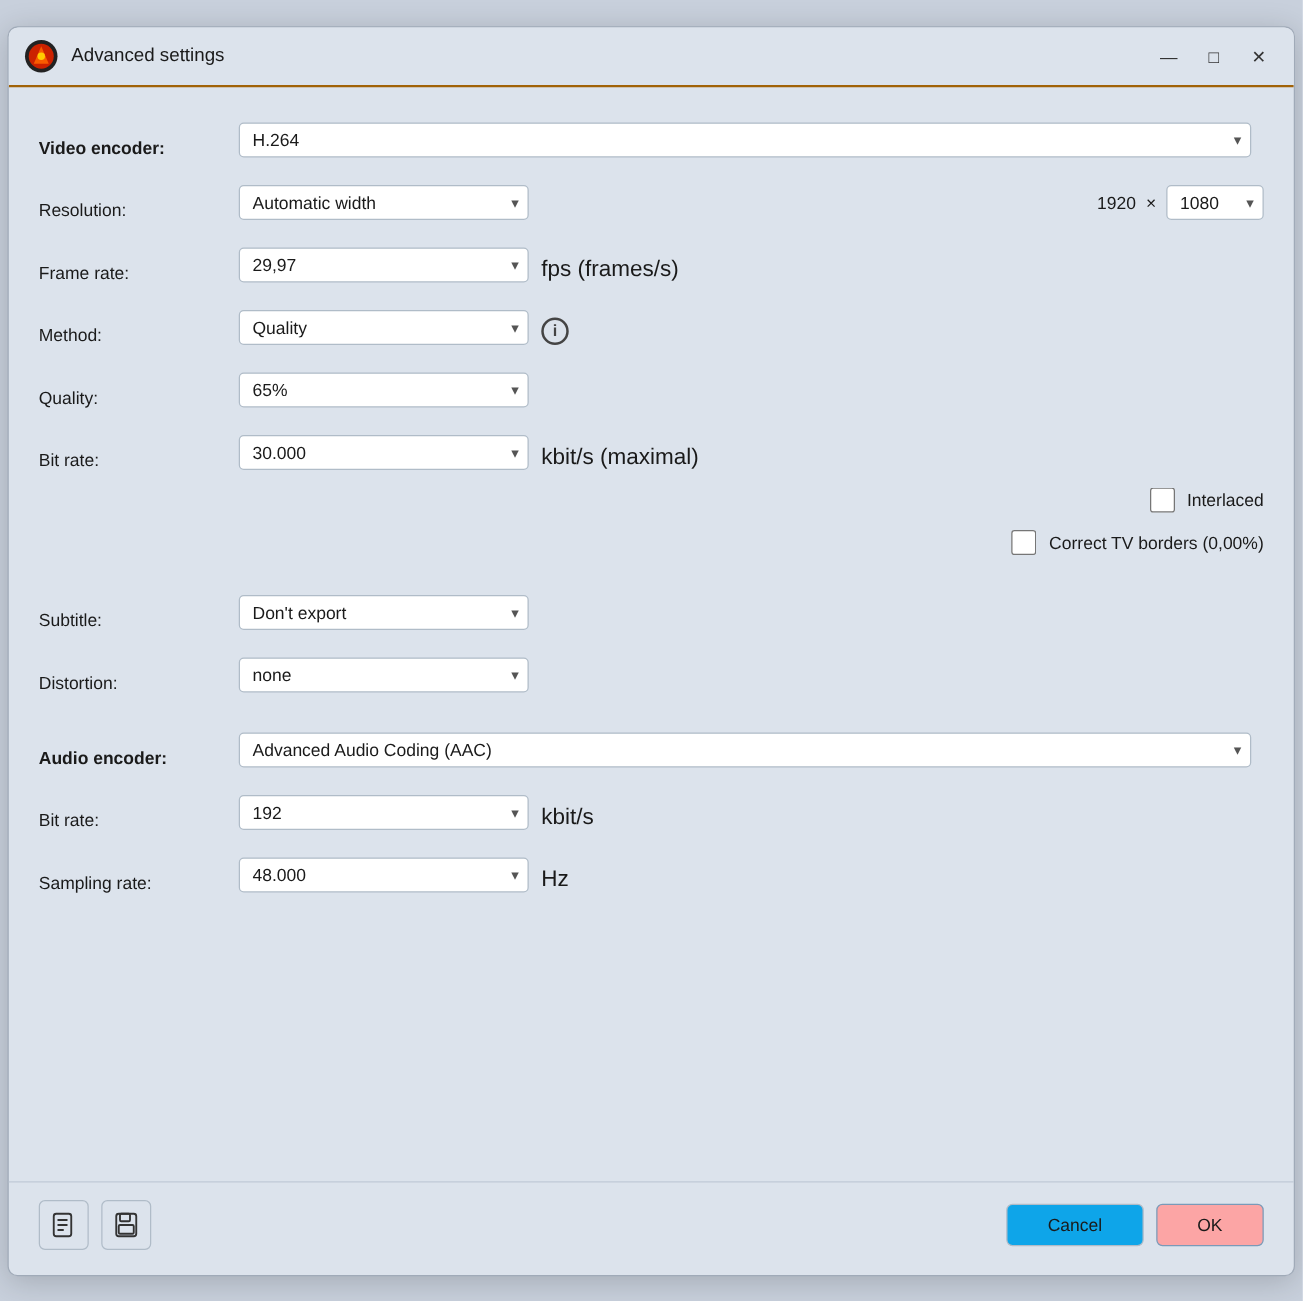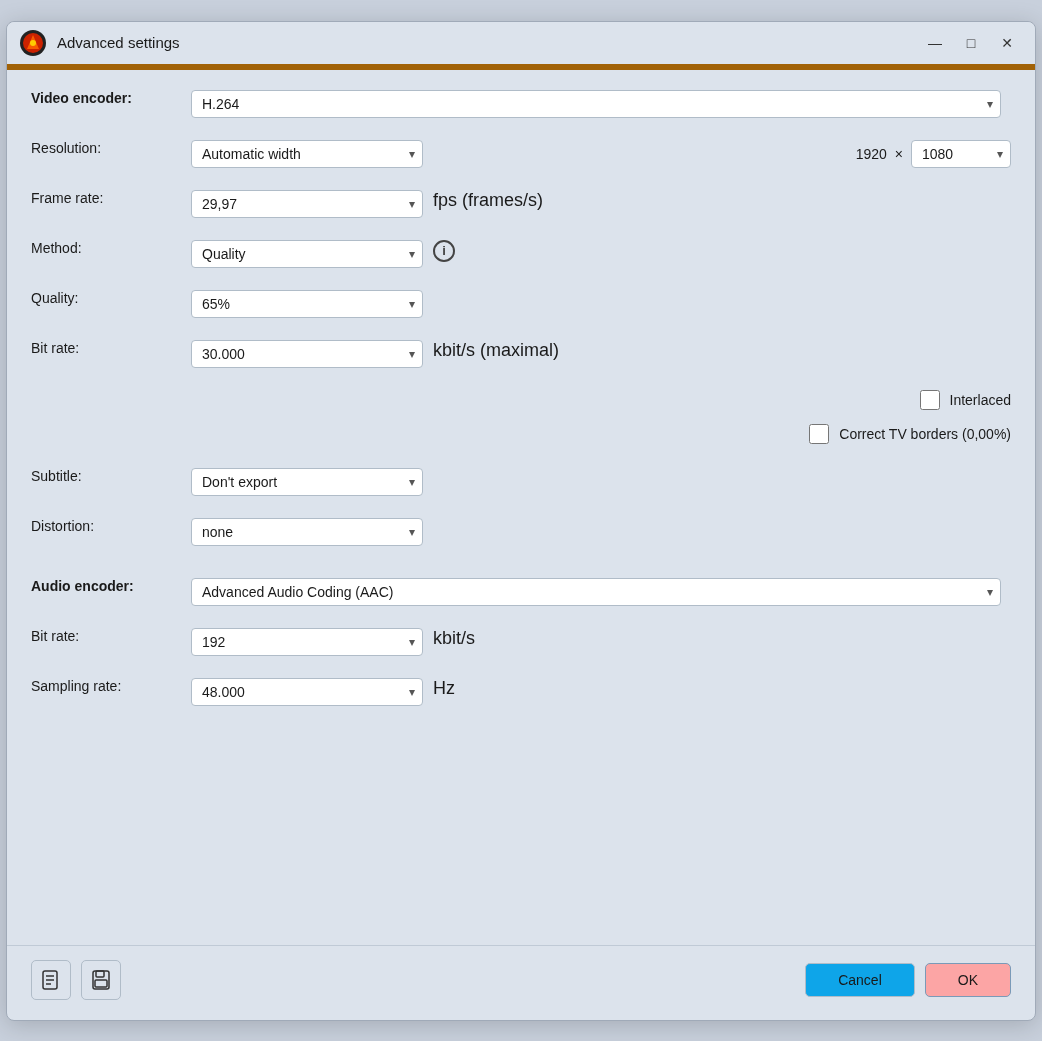--- a/index.html
+++ b/index.html
@@ -18,21 +18,21 @@
       border: 1px solid #a0aab8;
       border-radius: 8px;
       width: 1030px;
       min-height: 1000px;
       box-shadow: 0 4px 24px rgba(0,0,0,0.18);
       display: flex;
       flex-direction: column;
     }
     .titlebar {
       background: #dce3ec;
-      border-bottom: 6px solid #a16207;
+      border-bottom: 2px solid #a16207;
       border-radius: 8px 8px 0 0;
       height: 48px;
       display: flex;
       align-items: center;
       padding: 0 12px;
       gap: 10px;
     }
     .titlebar-icon {
       width: 28px;
       height: 28px;
@@ -64,21 +64,21 @@
     .content {
       padding: 20px 24px;
       flex: 1;
       display: flex;
       flex-direction: column;
       gap: 0;
     }
 
     .form-row {
       display: flex;
-      align-items: flex-start;
+      align-items: flex-end;
       margin-bottom: 14px;
       min-height: 36px;
     }
     .form-label {
       width: 160px;
       font-size: 14px;
       color: #1a1a1a;
       flex-shrink: 0;
     }
     .form-label.bold { font-weight: 700; }
@@ -239,21 +239,21 @@
     <div class="form-row">
       <span class="form-label">Resolution:</span>
       <div class="select-wrapper select-medium">
         <select>
           <option>Automatic width</option>
         </select>
       </div>
       <div class="resolution-row">
         <span class="res-number">1920</span>
         <span class="res-x">×</span>
-        <div class="select-wrapper" style="width:100px;text-decoration:underline;">
+        <div class="select-wrapper" style="width:78px;text-decoration:underline;">
           <select>
             <option>1080</option>
           </select>
         </div>
       </div>
     </div>
 
     <div class="form-row">
       <span class="form-label">Frame rate:</span>
       <div class="select-wrapper select-medium">

